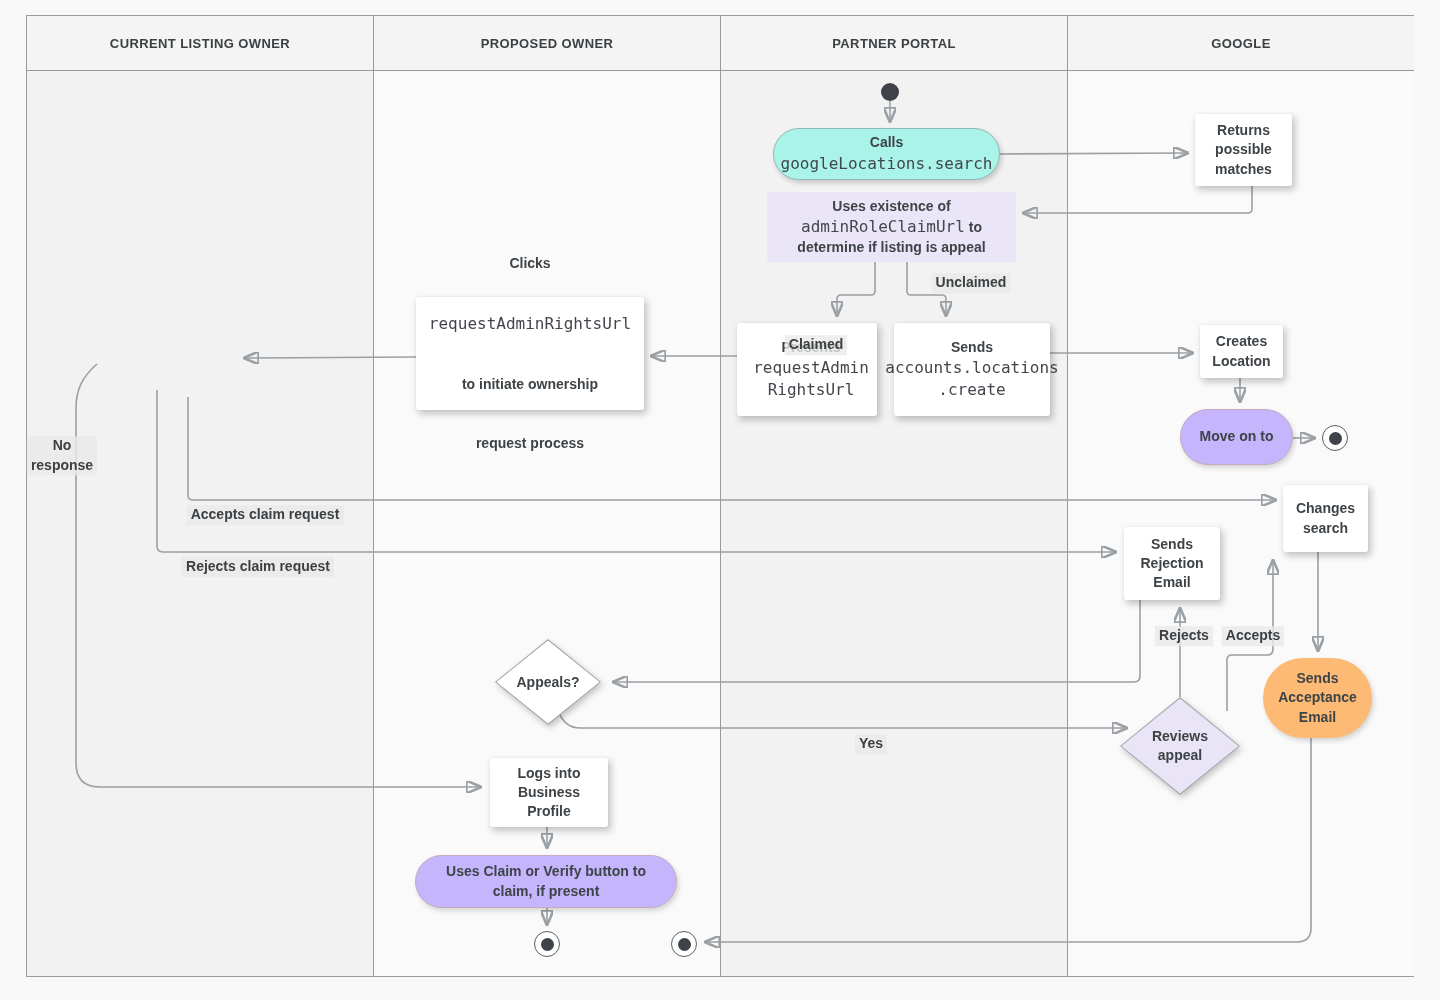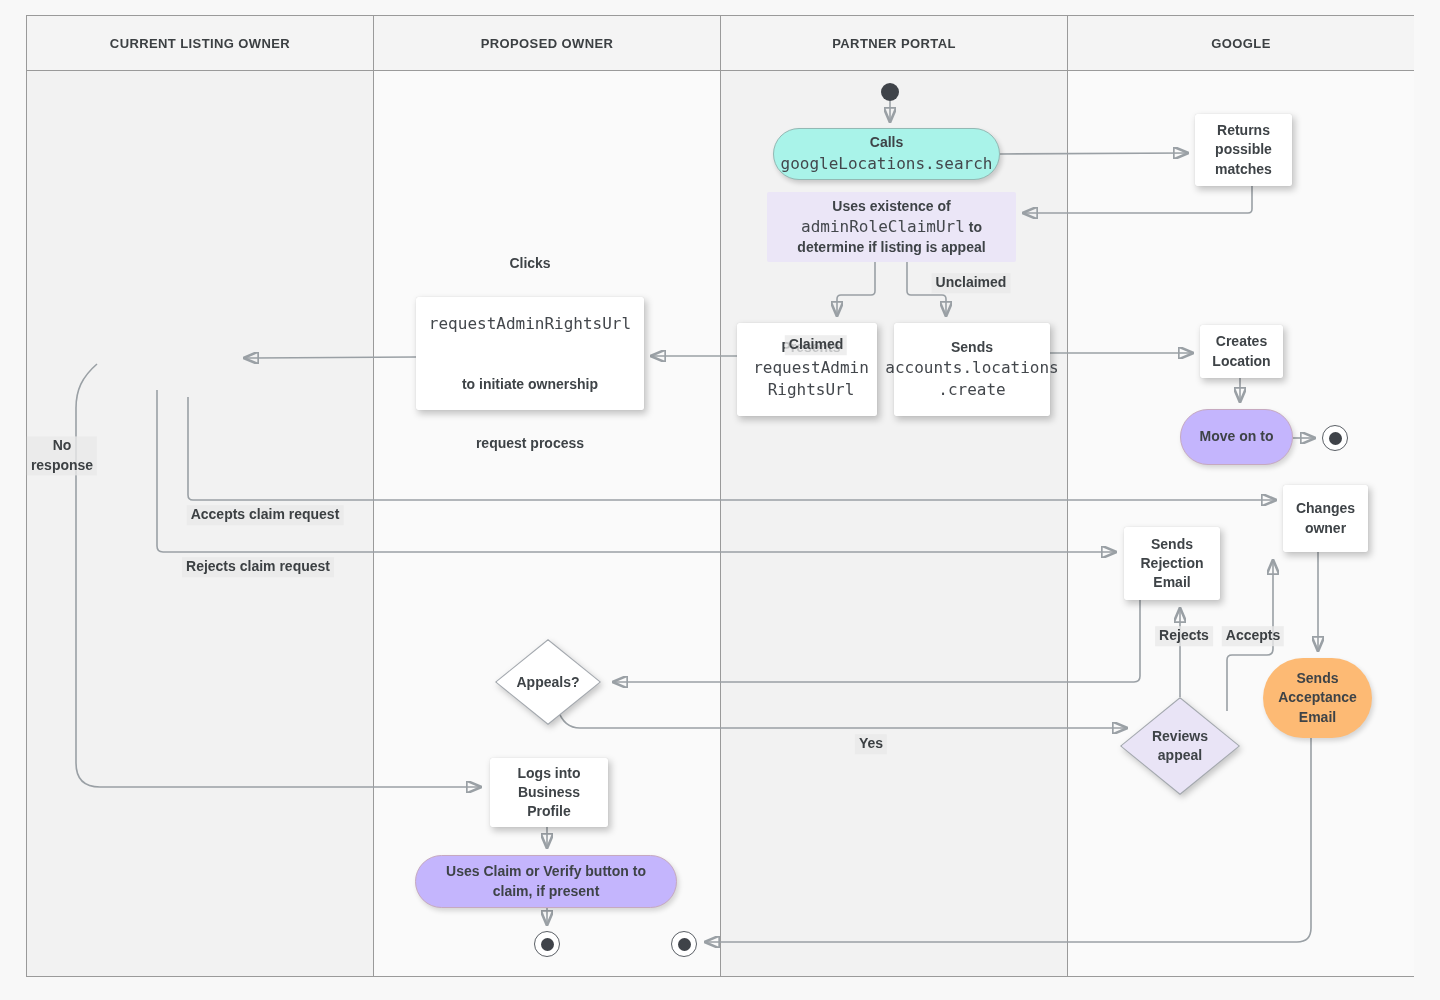--- a/index.html
+++ b/index.html
@@ -151,21 +151,21 @@
 
   <div class="node box" style="left:1200px; top:325px; width:83px; height:53px;">
     <span>Creates Location</span>
   </div>
 
   <div class="node pill-pink" style="left:1180px; top:409px; width:113px; height:56px;">
     <span>Move on to</span>
   </div>
 
   <div class="node box" style="left:1283px; top:485px; width:85px; height:67px;">
-    <span>Changes owner</span>
+    <span>Changes search</span>
   </div>
 
   <div class="node box" style="left:1124px; top:527px; width:96px; height:73px;">
     <span style="width:80px;">Sends Rejection Email</span>
   </div>
 
   <div class="diamond" style="left:495px; top:639px; width:106px; height:86px;">
     <div class="d-bg"></div>
     <div class="d-fg d-white"></div>
     <div class="d-text">

